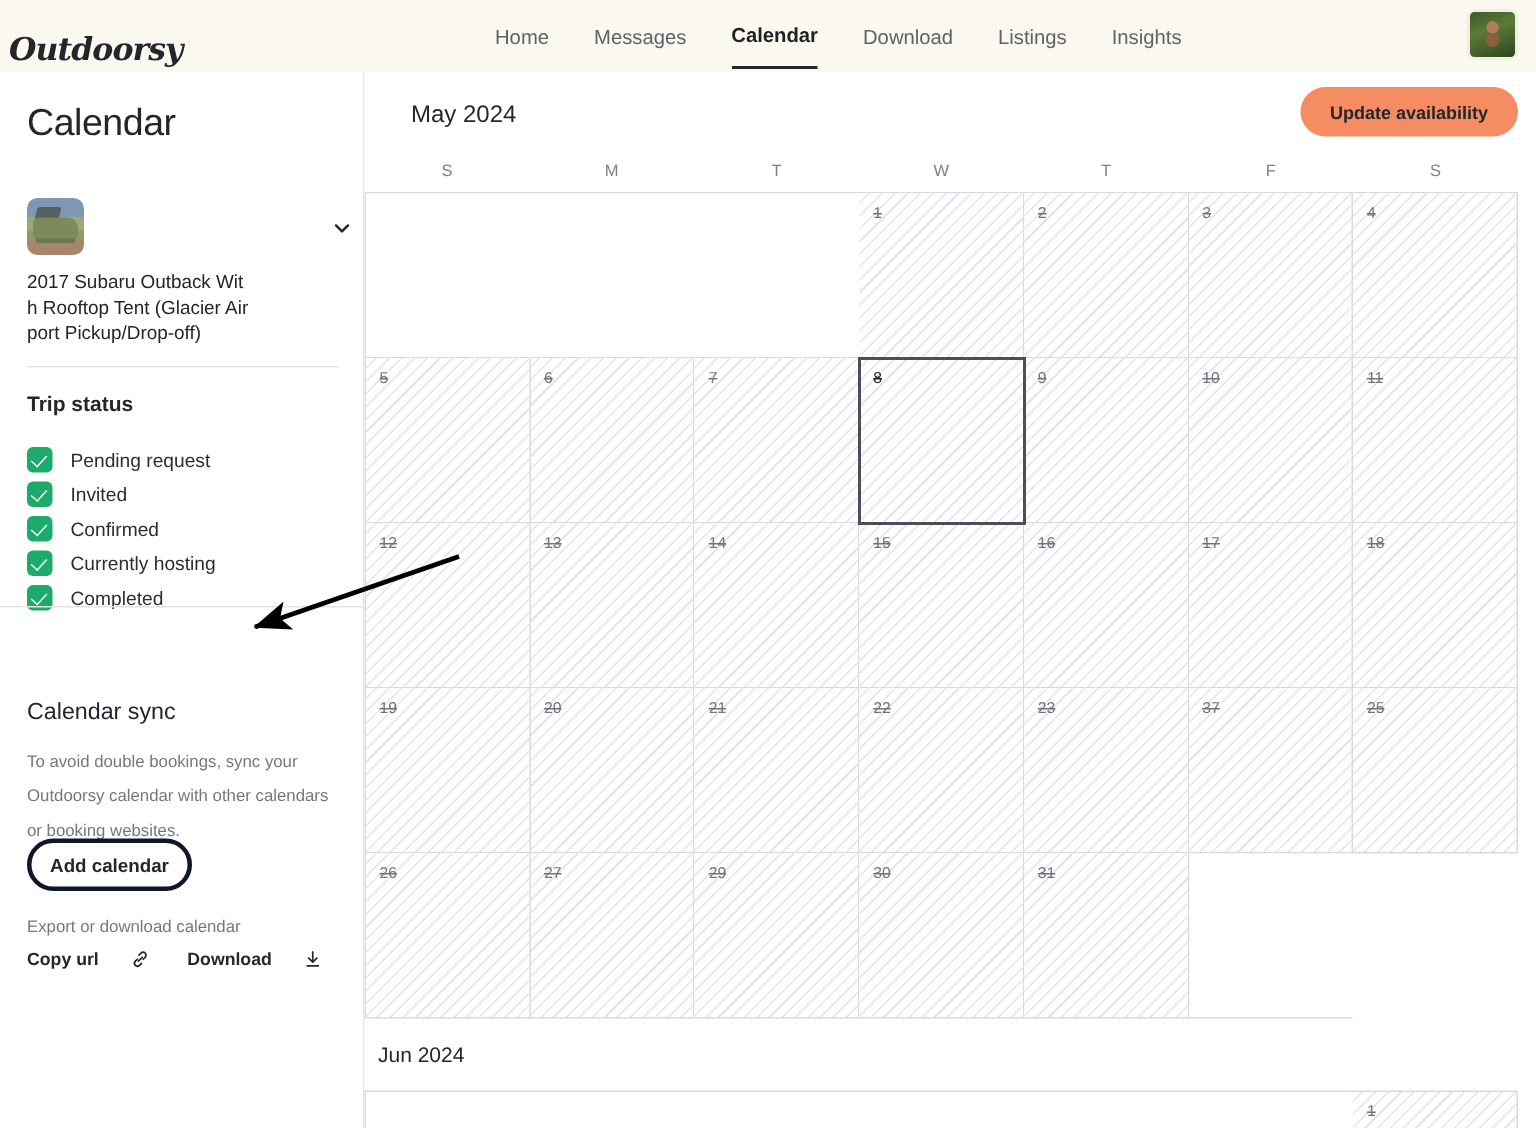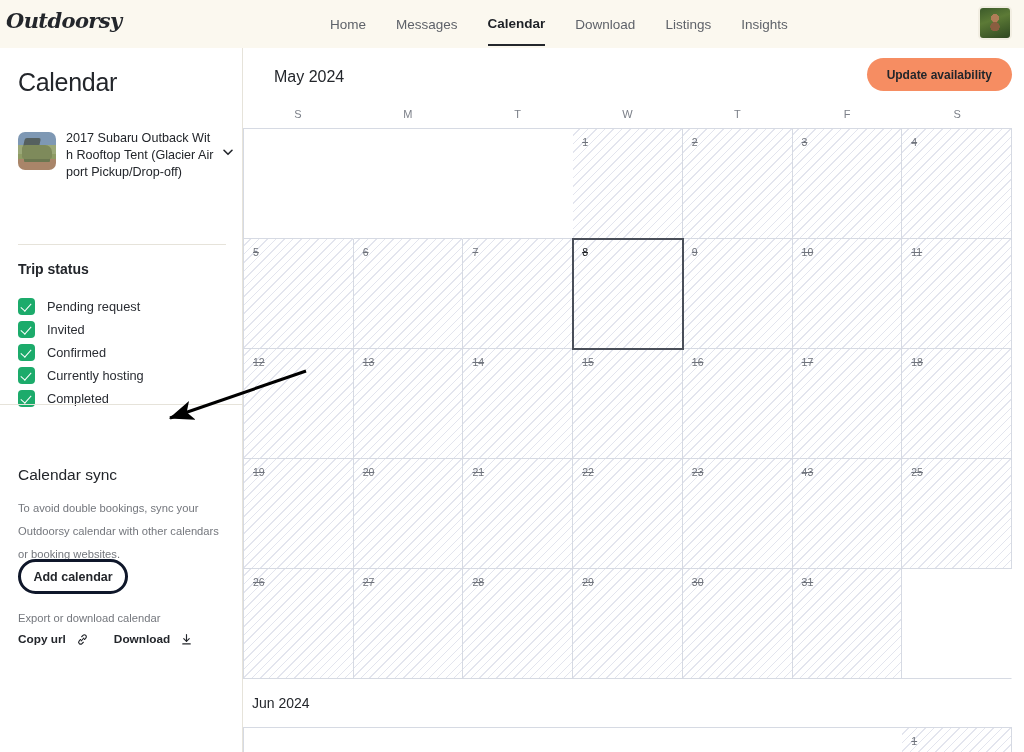--- a/index.html
+++ b/index.html
@@ -17,21 +17,21 @@
   #topbar {
     position: absolute;
     top: 0; left: 0;
     width: 1024px; height: 48px;
     background: #FBF8EF;
     display: flex;
     align-items: center;
   }
   #brand {
     position: absolute;
-    left: 6px; top: 8px;
+    left: 6px; top: 20px;
     font-family: "DejaVu Serif", serif;
     font-size: 21px;
     font-weight: 700;
     font-style: italic;
     letter-spacing: -0.6px;
     color: #23262B;
   }
   #nav {
     position: absolute;
     left: 330px; top: 0;
@@ -93,20 +93,21 @@
 
   
   #vehicle {
     position: absolute;
     left: 18px; top: 82px;
     width: 208px;
     display: flex;
     align-items: flex-start;
     gap: 10px;
     cursor: pointer;
+    flex-direction: column;
   }
   #vehicle-thumb {
     width: 38px; height: 38px;
     border-radius: 7px;
     flex: 0 0 38px;
     margin-top: 2px;
     background:
       linear-gradient(to bottom, #7E98B4 0 34%, #9BA878 34% 58%, #8E9B64 58% 72%, #A98569 72% 100%);
     position: relative;
     overflow: hidden;
@@ -235,21 +236,21 @@
   #export-actions {
     position: absolute;
     left: 18px; top: 584px;
     display: flex;
     align-items: center;
     gap: 25px;
   }
   .export-action {
     display: flex;
     align-items: center;
-    gap: 10px;
+    gap: 21px;
     font-size: 11.8px;
     font-weight: 700;
     color: #23262B;
     cursor: pointer;
   }
   .export-action svg { display: block; }
 
   
   #calendar {
     position: absolute;
@@ -542,33 +543,30 @@
           <div class="day-cell blocked">
             <span class="day-num">21</span>
           </div>
           <div class="day-cell blocked">
             <span class="day-num">22</span>
           </div>
           <div class="day-cell blocked">
             <span class="day-num">23</span>
           </div>
           <div class="day-cell blocked">
-            <span class="day-num">43</span>
+            <span class="day-num">37</span>
           </div>
           <div class="day-cell blocked">
             <span class="day-num">25</span>
           </div>
           <div class="day-cell blocked">
             <span class="day-num">26</span>
           </div>
           <div class="day-cell blocked">
             <span class="day-num">27</span>
-          </div>
-          <div class="day-cell blocked">
-            <span class="day-num">28</span>
           </div>
           <div class="day-cell blocked">
             <span class="day-num">29</span>
           </div>
           <div class="day-cell blocked">
             <span class="day-num">30</span>
           </div>
           <div class="day-cell blocked">
             <span class="day-num">31</span>
           </div>

